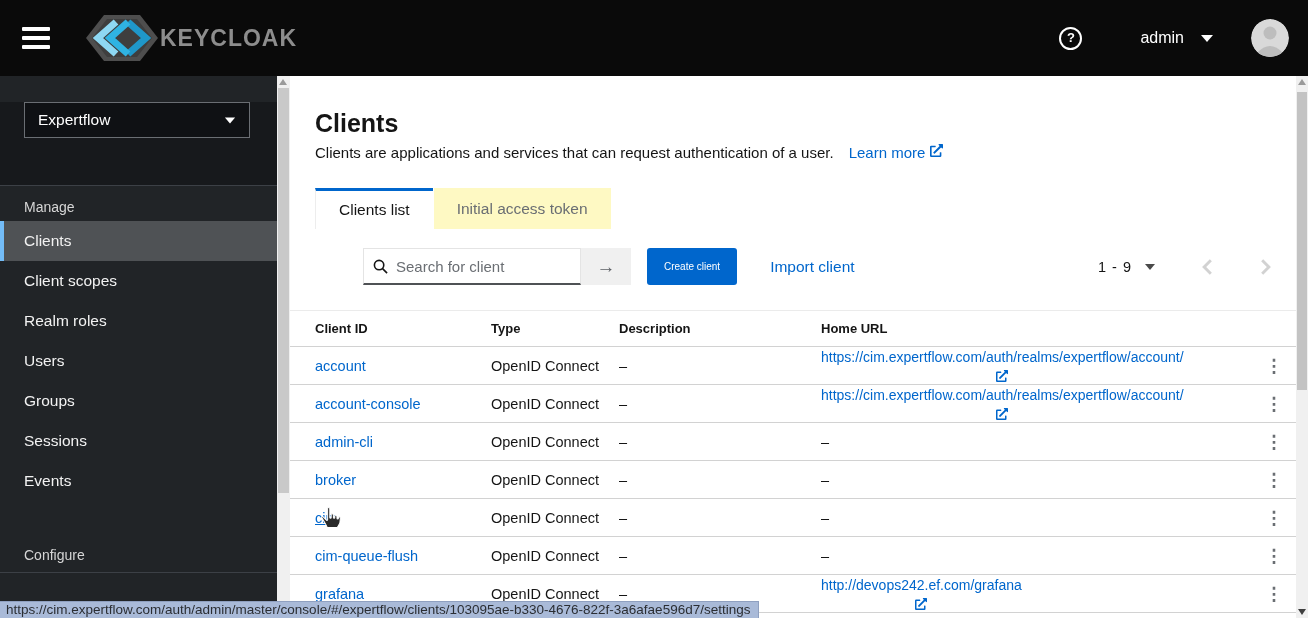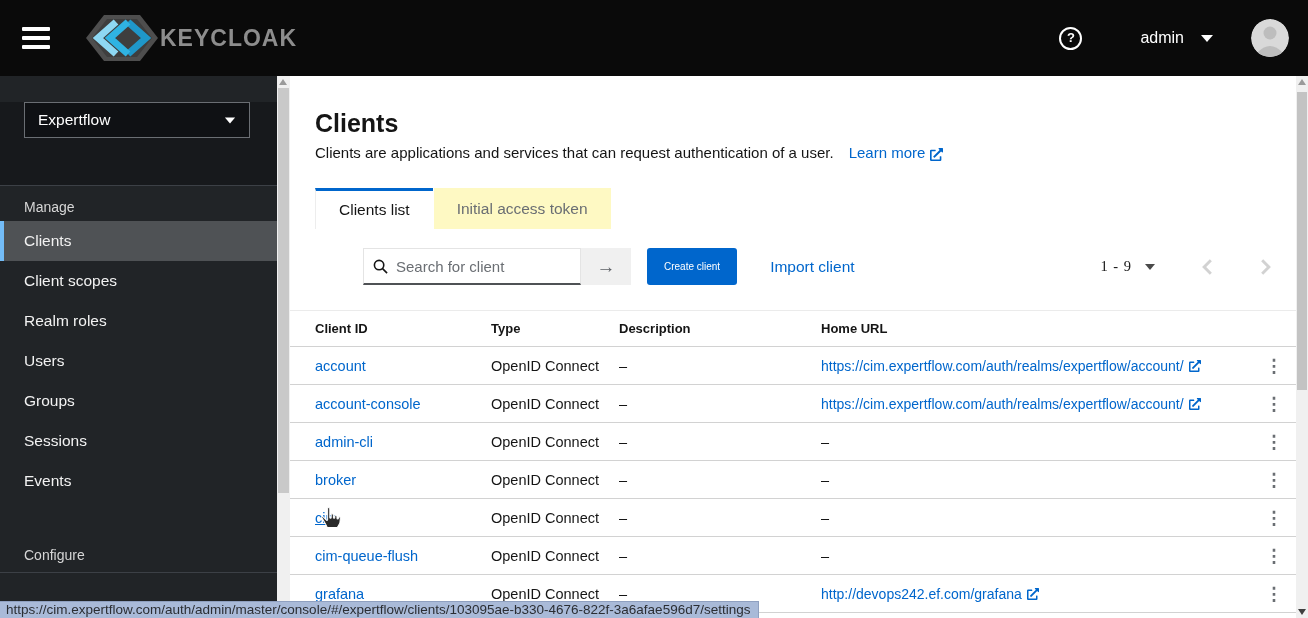--- a/index.html
+++ b/index.html
@@ -41,49 +41,49 @@
   
   .page-scrollbar { position:absolute; left:1296px; top:76px; width:12px; height:542px; background:#f0f0f0; }
   .page-scrollbar .sb-up { left:1.5px; }
   .page-scrollbar .sb-thumb { position:absolute; top:16px; left:1px; width:10px; height:298px; background:#c3c3c3; cursor:pointer; }
   .sb-down { position:absolute; bottom:3px; left:1.5px; width:0; height:0; border-left:4.5px solid transparent; border-right:4.5px solid transparent; border-top:6px solid #3f3f3f; cursor:pointer; }
 
   
   .main { position:absolute; left:290px; top:76px; width:1006px; height:542px; background:#fff; }
   .page-title { margin:32px 0 0 25px; font-size:25px; line-height:30px; font-weight:600; color:#151515; }
   .subtitle-row { margin:6px 0 0 25px; font-size:15px; color:#151515; display:flex; align-items:center; }
-  .learn-more { margin-left:15px; color:#0066cc; text-decoration:none; display:inline-flex; align-items:flex-end; gap:5px; cursor:pointer; }
+  .learn-more { margin-left:15px; color:#0066cc; text-decoration:none; display:inline-flex; align-items:flex-start; gap:5px; cursor:pointer; }
 
   .tabs { position:absolute; top:112px; left:25px; display:flex; height:41px; }
   .tab { display:flex; align-items:center; padding:0 23px; font-size:15.5px; cursor:pointer; }
   .tab.active { background:#fff; border-top:3px solid #0066cc; border-left:1px solid #ededed; color:#151515; }
   .tab.inactive { background:#fef9c3; color:#6a6e73; margin-left:1px; }
 
   .toolbar { position:absolute; top:172px; left:25px; width:956px; height:37px; display:flex; align-items:center; }
   .search-group { display:flex; height:37px;padding-left:48px; }
   .search-wrap { position:relative; width:218px; height:37px; }
   .search-wrap input { width:100%; height:100%; border:1px solid #e4e4e4; border-bottom:2px solid #4f5255; padding:0 8px 0 32px; font-size:15px; color:#151515; outline:none; font-family:"Liberation Sans",sans-serif; }
   .search-wrap input::placeholder { color:#6a6e73; }
   .search-icon { position:absolute; left:10px; top:11px; }
   .search-submit { width:50px; height:37px; background:#f0f0f0; border:none; cursor:pointer; color:#5a5e63; font-size:19px; line-height:37px; }
   .create-btn { margin-left:16px; height:37px; padding:12px 17px; background:#0066cc; color:#fff; border:none; border-radius:3px; font-size:10px; cursor:pointer; font-family:"Liberation Sans",sans-serif; }
   .import-link { margin-left:33px; color:#0066cc; font-size:15.5px; text-decoration:none; cursor:pointer; }
   .pagination { margin-left:auto; display:flex; align-items:center; }
-  .pag-range-btn { display:flex; align-items:center; gap:13px; background:none; border:none; cursor:pointer; font-size:14.5px; color:#151515; letter-spacing:1px; font-family:Liberation Serif, serif; }
+  .pag-range-btn { display:flex; align-items:center; gap:13px; background:none; border:none; cursor:pointer; font-size:14.5px; color:#151515; letter-spacing:1px; font-family:Liberation Sans, sans-serif; }
   .caret-down-dark { width:0; height:0; border-left:5px solid transparent; border-right:5px solid transparent; border-top:6px solid #4a4a4a; }
   .pag-nav { background:none; border:none; cursor:default; margin-left:47px; padding:0; display:flex; align-items:center; }
 
   .table { position:absolute; top:234px; left:0; width:1006px; }
   .thead, .tr { display:grid; grid-template-columns:201px 128px 202px 1fr 44px; align-items:center; }
   .thead { height:37px; border-top:1px solid #ebebeb; border-bottom:1px solid #d2d2d2; font-weight:700; font-size:13px; color:#151515; }
   .thead > :first-child, .tr > :first-child { padding-left:25px; }
   .tr { height:38px; border-bottom:1px solid #d2d2d2; font-size:14.5px; color:#151515; }
   .client-link { color:#0066cc; text-decoration:none; cursor:pointer; }
   .client-link.hovered { text-decoration:underline; }
-  .url-link { color:#0066cc; text-decoration:none; cursor:pointer; display:inline-flex; align-items:center; gap:5px; font-size:14px; }
+  .url-link { color:#0066cc; text-decoration:none; cursor:pointer; display:inline-flex; align-items:center; gap:5px; font-size:14px;flex-direction:column; }
   .kebab { justify-self:center; background:none; border:none; color:#6a6e73; font-size:18px; font-weight:700; cursor:pointer; line-height:18px; }
 
   
   .status-bar { position:absolute; left:0; bottom:0; height:17px; background:#a9bad8; border-top:1px solid #8fa0c0; border-right:1px solid #8fa0c0;
                 color:#2b2e33; font-size:13.5px; line-height:16px; padding:0 8px 0 6px; z-index:30; white-space:nowrap; display:inline-block; }
 
   .hand-cursor { position:absolute; left:319px; top:506px; z-index:40; pointer-events:none; }
 </style>
 </head>
 <body>

